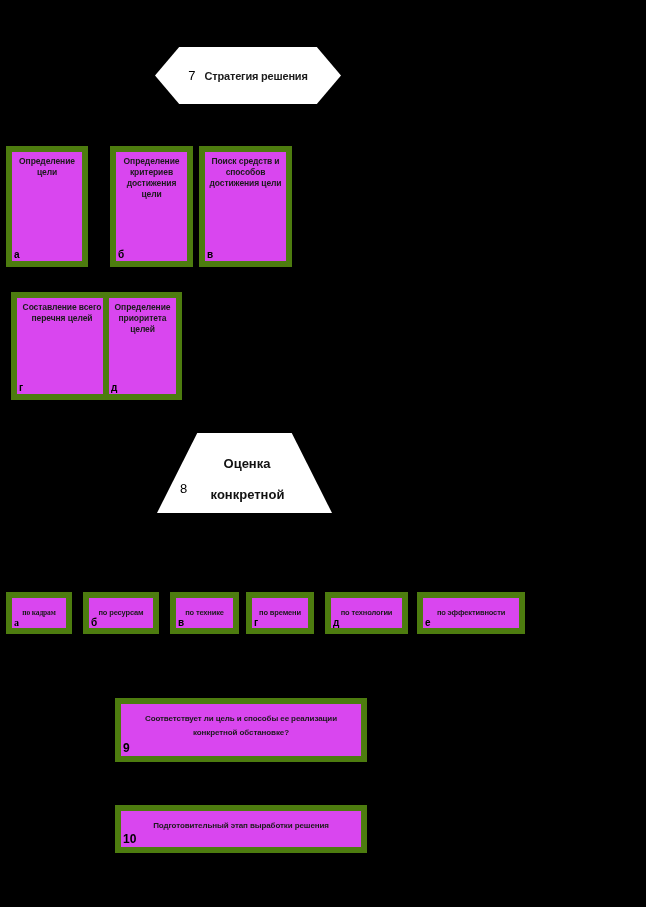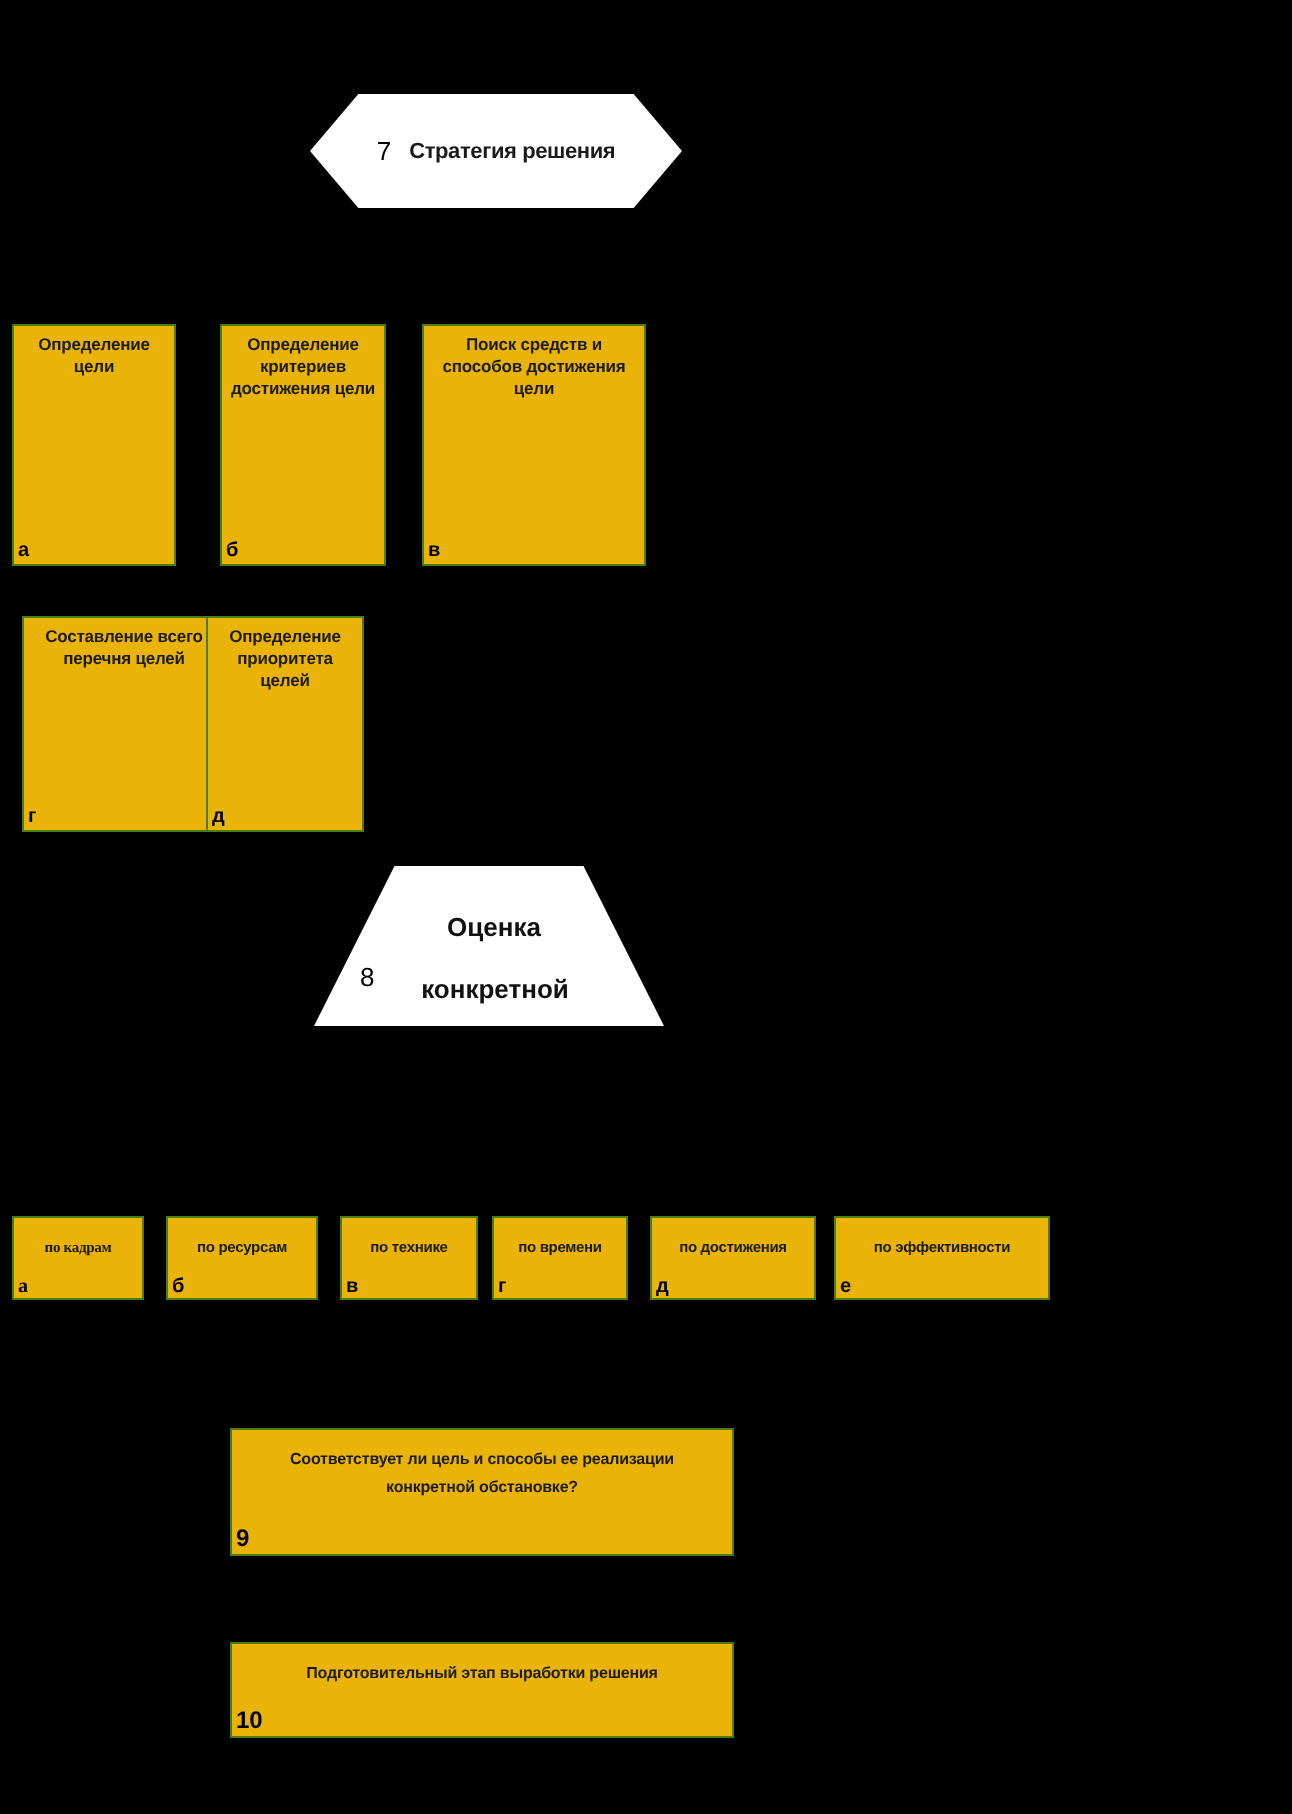--- a/index.html
+++ b/index.html
@@ -14,25 +14,24 @@
     height: 907px;
     background: #000000;
     overflow: hidden;
     font-family: "Liberation Sans", "DejaVu Sans", sans-serif;
     color: #000000;
   }
 
   
   .node {
     position: absolute;
-    background: #eab308;
-    border: 1px solid #4d7c0f;
+    background: #d946ef;
+    border: 6px solid #4d7c0f;
     box-sizing: border-box;
     color: #000000;
-    margin-top: 16px;
   }
 
   .node .body {
     position: absolute;
     left: 2px;
     right: 2px;
     top: 4px;
     text-align: center;
     line-height: 1.28;
     font-weight: 700;
@@ -126,21 +125,21 @@
   <div class="node tall" style="left:6px; top:146px; width:82px; height:121px;">
     <div class="body">Определение цели</div>
     <div class="tag">а</div>
   </div>
 
   <div class="node tall" style="left:110px; top:146px; width:83px; height:121px;">
     <div class="body">Определение критериев достижения цели</div>
     <div class="tag">б</div>
   </div>
 
-  <div class="node tall" style="left:211px; top:146px; width:112px; height:121px;">
+  <div class="node tall" style="left:199px; top:146px; width:93px; height:121px;">
     <div class="body">Поиск средств и способов достижения цели</div>
     <div class="tag">в</div>
   </div>
 
   <div class="node tall" style="left:11px; top:292px; width:102px; height:108px;">
     <div class="body">Составление всего перечня целей</div>
     <div class="tag">г</div>
   </div>
 
   <div class="node tall" style="left:103px; top:292px; width:79px; height:108px;">
@@ -167,21 +166,21 @@
     <div class="body">по технике</div>
     <div class="tag">в</div>
   </div>
 
   <div class="node small" style="left:246px; top:592px; width:68px; height:42px;">
     <div class="body">по времени</div>
     <div class="tag">г</div>
   </div>
 
   <div class="node small" style="left:325px; top:592px; width:83px; height:42px;">
-    <div class="body">по достижения</div>
+    <div class="body">по технологии</div>
     <div class="tag">д</div>
   </div>
 
   <div class="node small" style="left:417px; top:592px; width:108px; height:42px;">
     <div class="body">по эффективности</div>
     <div class="tag">е</div>
   </div>
 
   <div class="node wide" style="left:115px; top:698px; width:252px; height:64px;">
     <div class="body" style="top:10px;">Соответствует ли цель и способы ее реализации</div>

